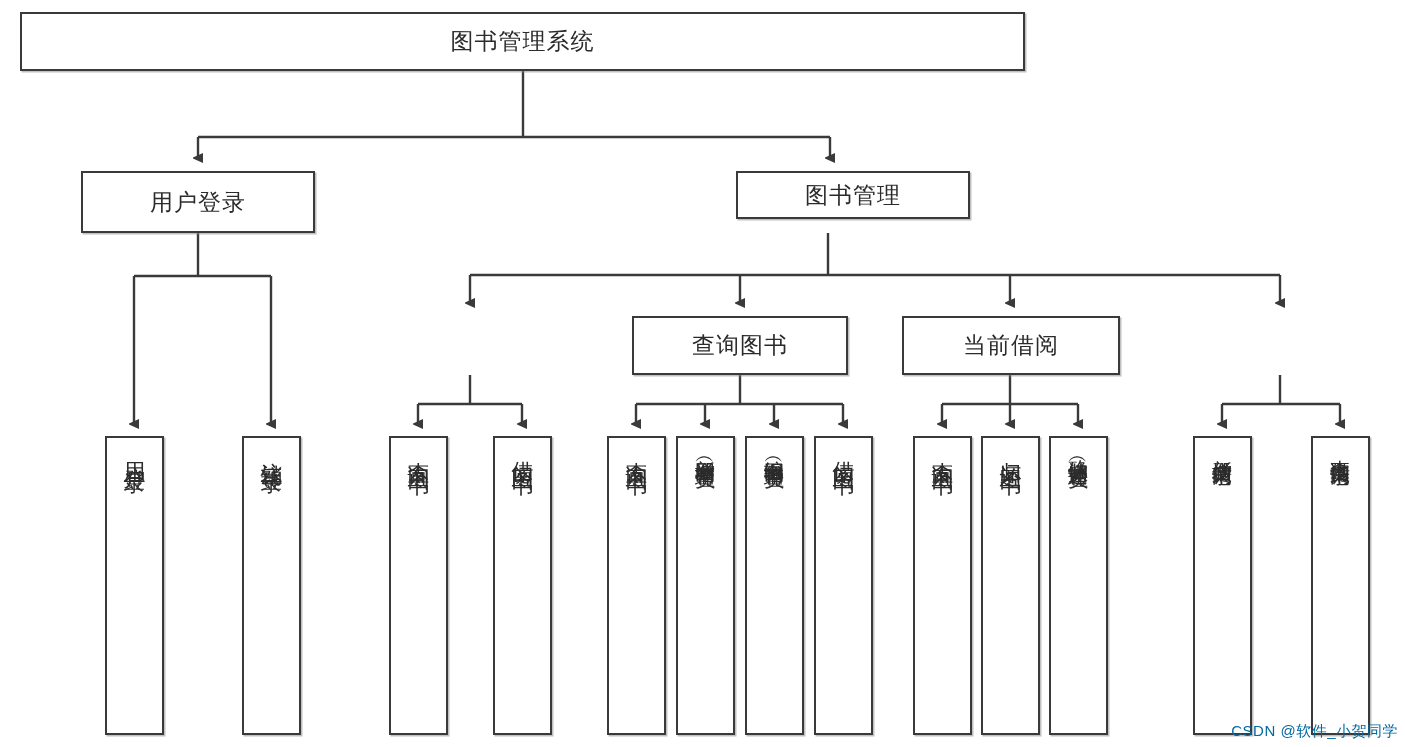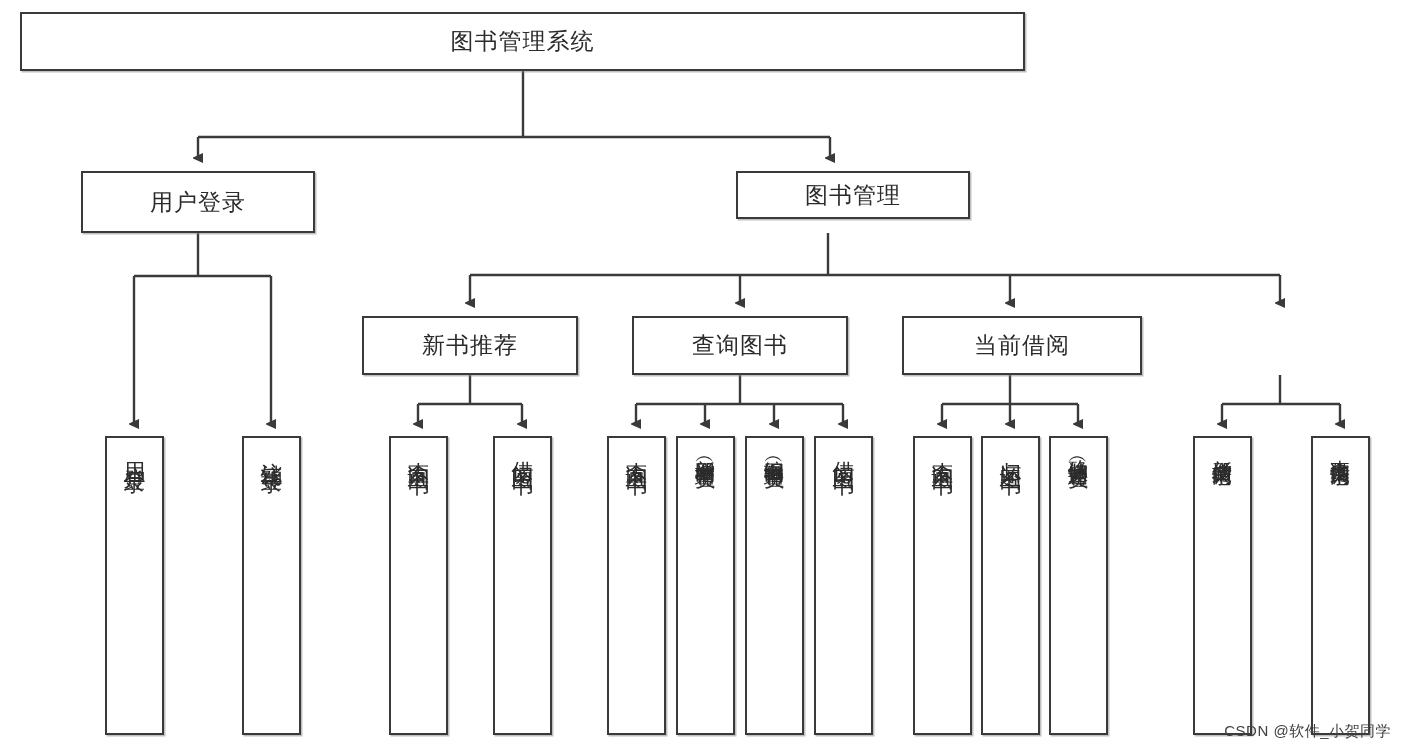--- a/index.html
+++ b/index.html
@@ -56,24 +56,24 @@
     letter-spacing: 4px;
     line-height: 1.1;
     height: auto;
   }
   .node.vert.tight .label {
     font-size: 20px;
     letter-spacing: 1.5px;
   }
   .watermark {
     position: absolute;
-    right: 14px;
+    right: 7px;
     bottom: 6px;
     font-size: 15px;
-    color: #404040;
+    color: #0369a1;
     letter-spacing: 0.5px;
     user-select: none;
   }
 </style>
 </head>
 <body>
 
 <div id="canvas">
 
   <svg id="edges" viewBox="0 0 1405 747">
@@ -130,27 +130,24 @@
     <span class="label">图书管理系统</span>
   </div>
 
   <div class="node horiz" style="left:81px; top:171px; width:234px; height:62px;">
     <span class="label">用户登录</span>
   </div>
   <div class="node horiz" style="left:711px; top:171px; width:234px; height:48px;margin-left:25px;">
     <span class="label">图书管理</span>
   </div>
 
-  <div class="node horiz" style="left:362px; top:316px; width:216px; height:59px;">
-    <span class="label">新书推荐</span>
-  </div>
   <div class="node horiz" style="left:632px; top:316px; width:216px; height:59px;">
     <span class="label">查询图书</span>
   </div>
-  <div class="node horiz" style="left:902px; top:316px; width:240px; height:59px;">
+  <div class="node horiz" style="left:902px; top:316px; width:218px; height:59px;">
     <span class="label">当前借阅</span>
   </div>
 
   <div class="node vert" style="left:105px; top:436px; width:59px; height:299px;">
     <span class="label">用户登录</span>
   </div>
   <div class="node vert" style="left:242px; top:436px; width:59px; height:299px;">
     <span class="label">注销登录</span>
   </div>
 

